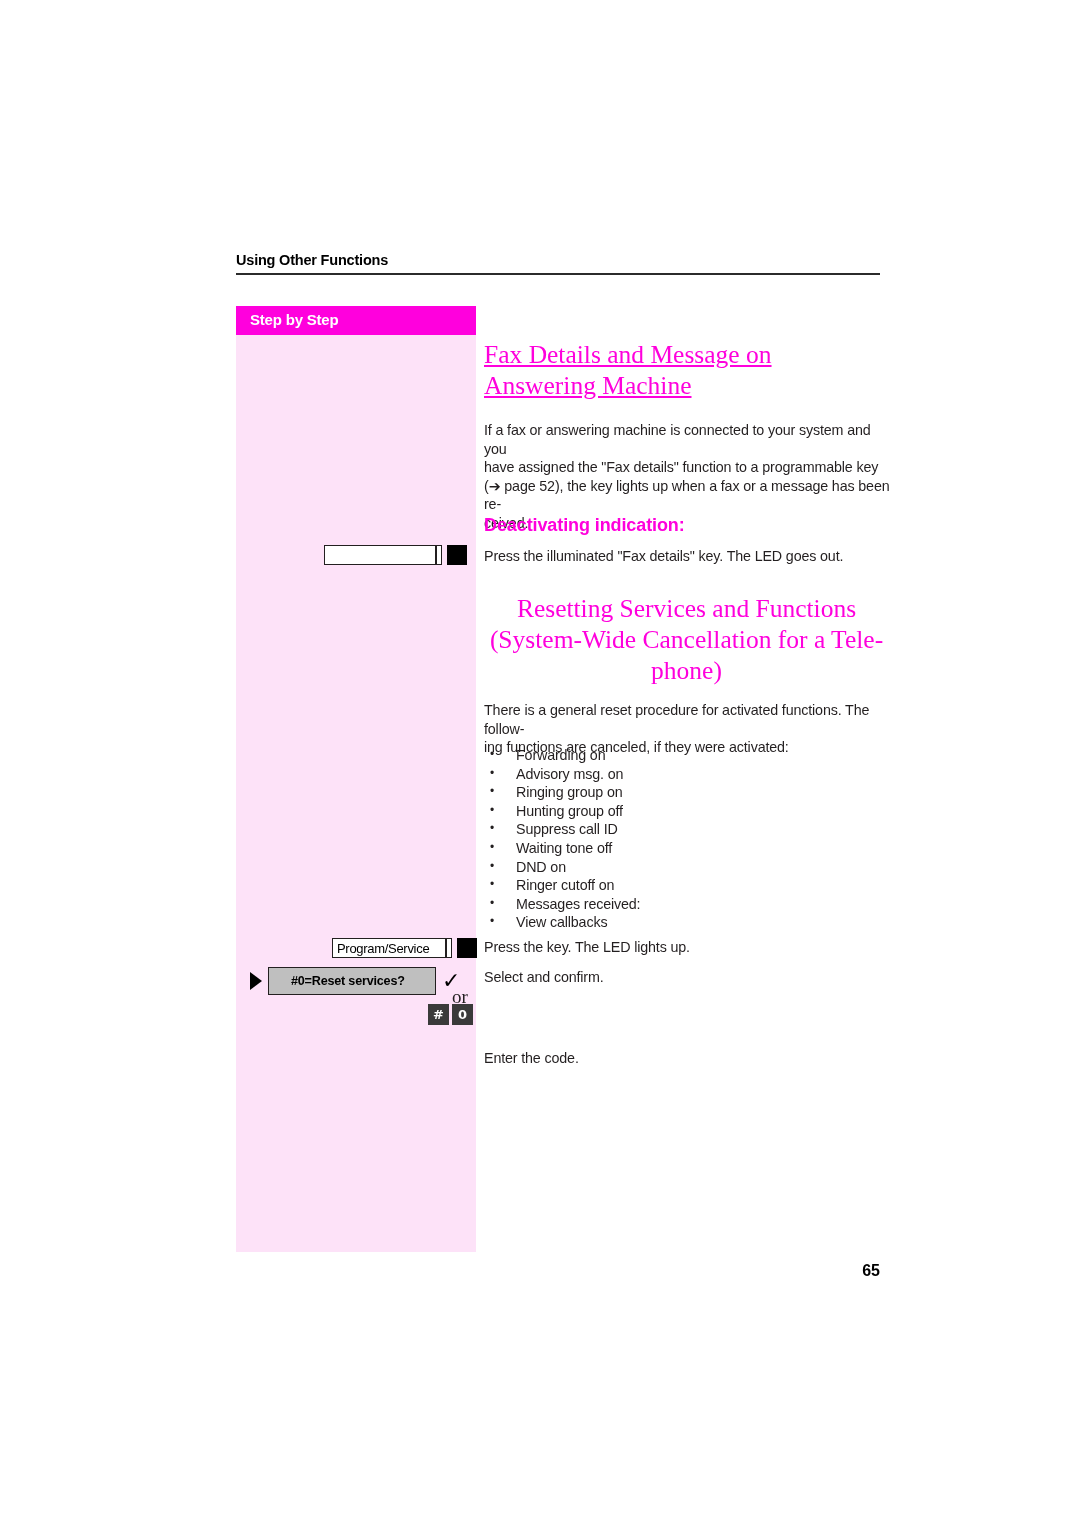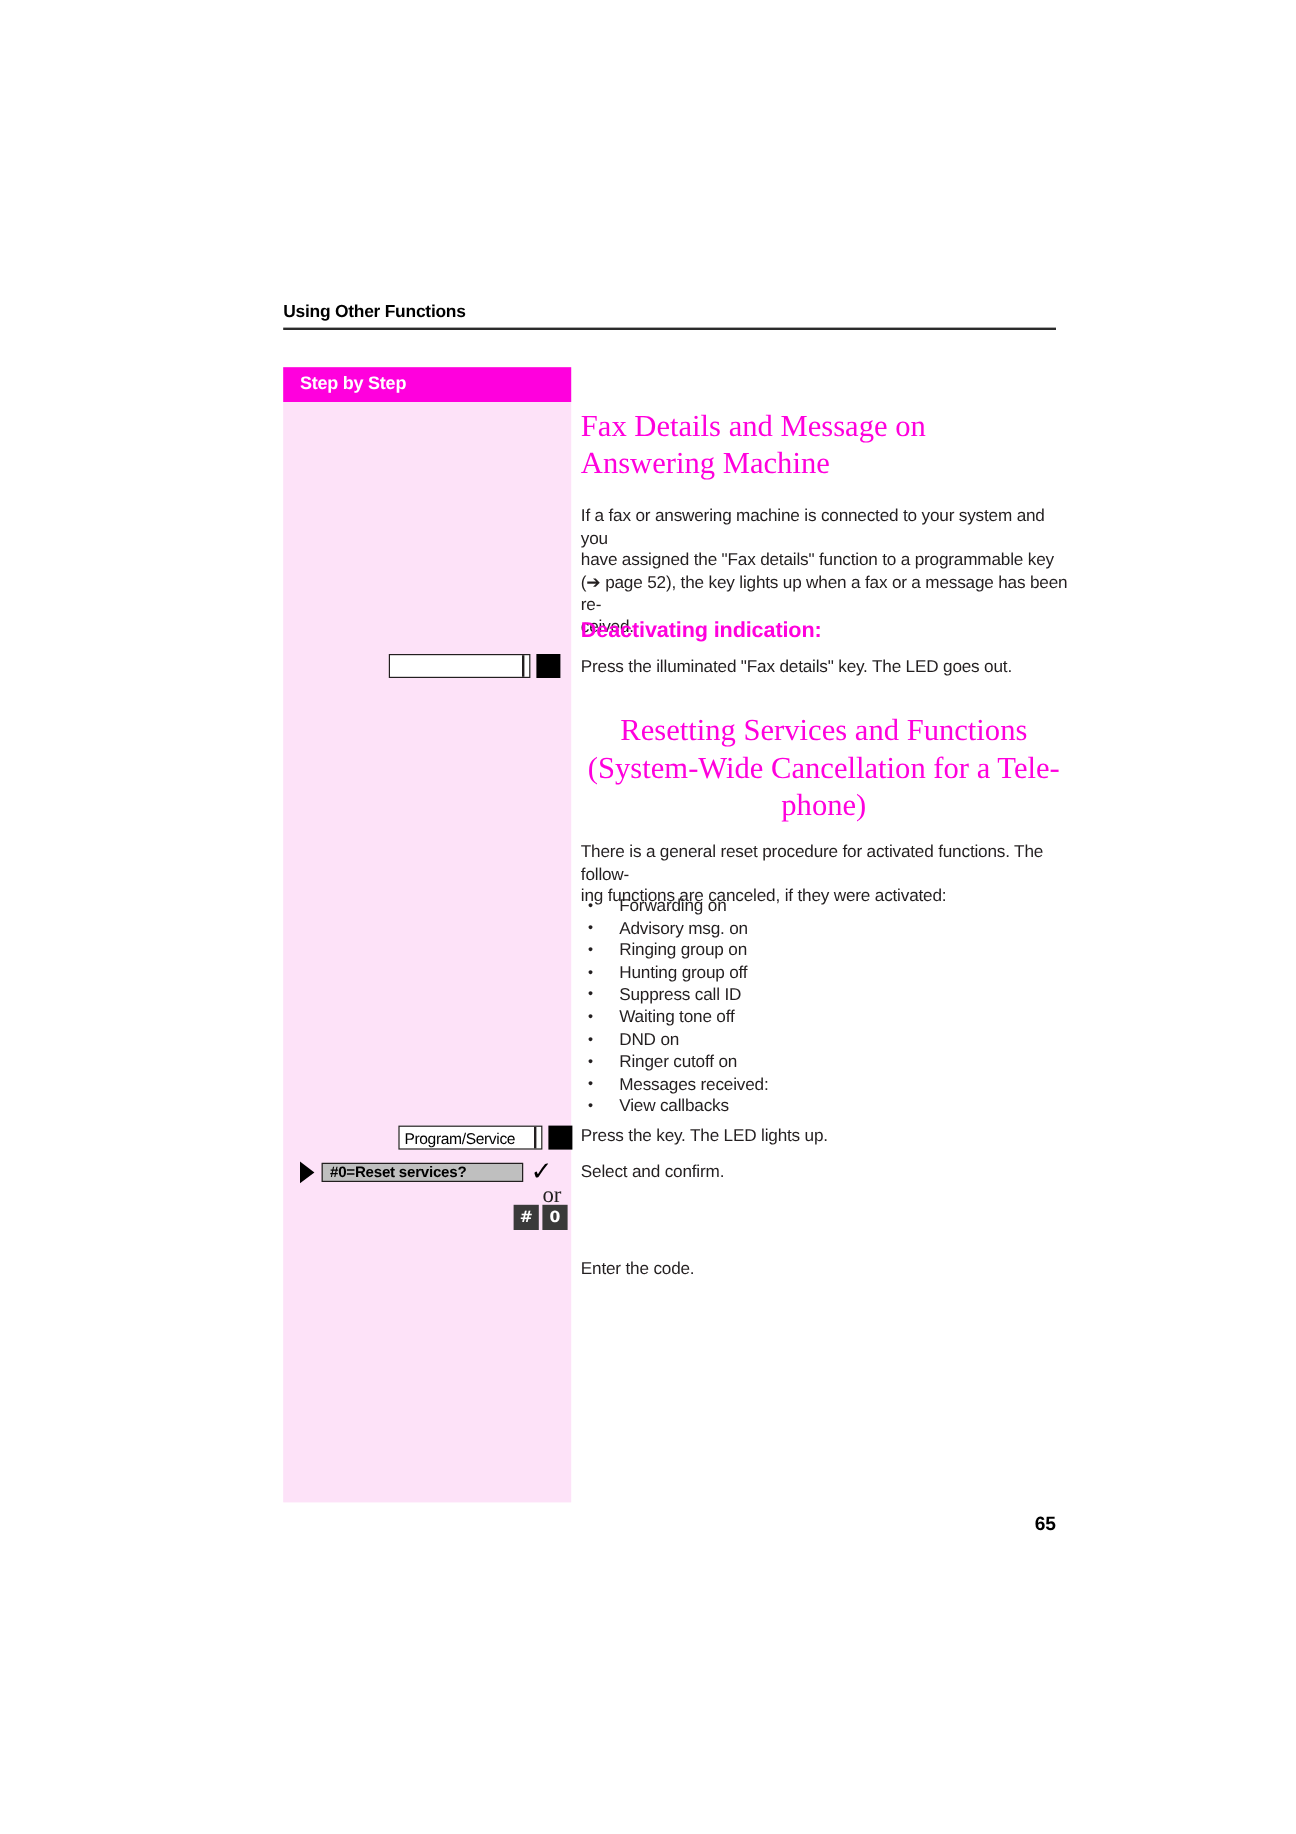--- a/index.html
+++ b/index.html
@@ -152,26 +152,26 @@
   .led {
     width: 20px;
     height: 20px;
     background: #000000;
     margin-left: 5px;
   }
 
   
   .display-line {
     box-sizing: border-box;
-    height: 16px;
+    height: 28px;
     background: #bfbfbf;
     border: 1.6px solid #231f20;
     display: flex;
     align-items: center;
-    padding-left: 6px;
+    padding-left: 22px;
     font-weight: bold;
     font-size: 12.6px;
     letter-spacing: -0.2px;
     color: #000000;
     white-space: nowrap;
   }
 
   
   .tri-marker {
     width: 0;
@@ -251,21 +251,21 @@
 <body>
 
 <div class="page">
 
   <div class="running-header">Using Other Functions</div>
   <div class="header-rule"></div>
 
   <div class="sidebar"></div>
   <div class="sidebar-title">Step by Step</div>
 
-  <h1 class="doc-heading" style="position:absolute; left:484px; top:339px; width:400px;">Fax Details and Message on Answering Machine</h1>
+  <h1 class="doc-heading" style="position:absolute; left:484px; top:339px; width:400px;text-decoration:underline;">Fax Details and Message on Answering Machine</h1>
 
   <p class="body-text" style="position:absolute; left:484px; top:421px; width:410px;">
     <span>If a fax or answering machine is connected to your system and you</span><br>
     <span>have assigned the "Fax details" function to a programmable key</span><br>
     <span>(</span><span class="arrow-glyph">➔</span><span> page 52), the key lights up when a fax or a message has been re-</span><br>
     <span>ceived.</span>
   </p>
 
   <div class="subhead" style="position:absolute; left:484px; top:515px;">Deactivating indication:</div>
 

